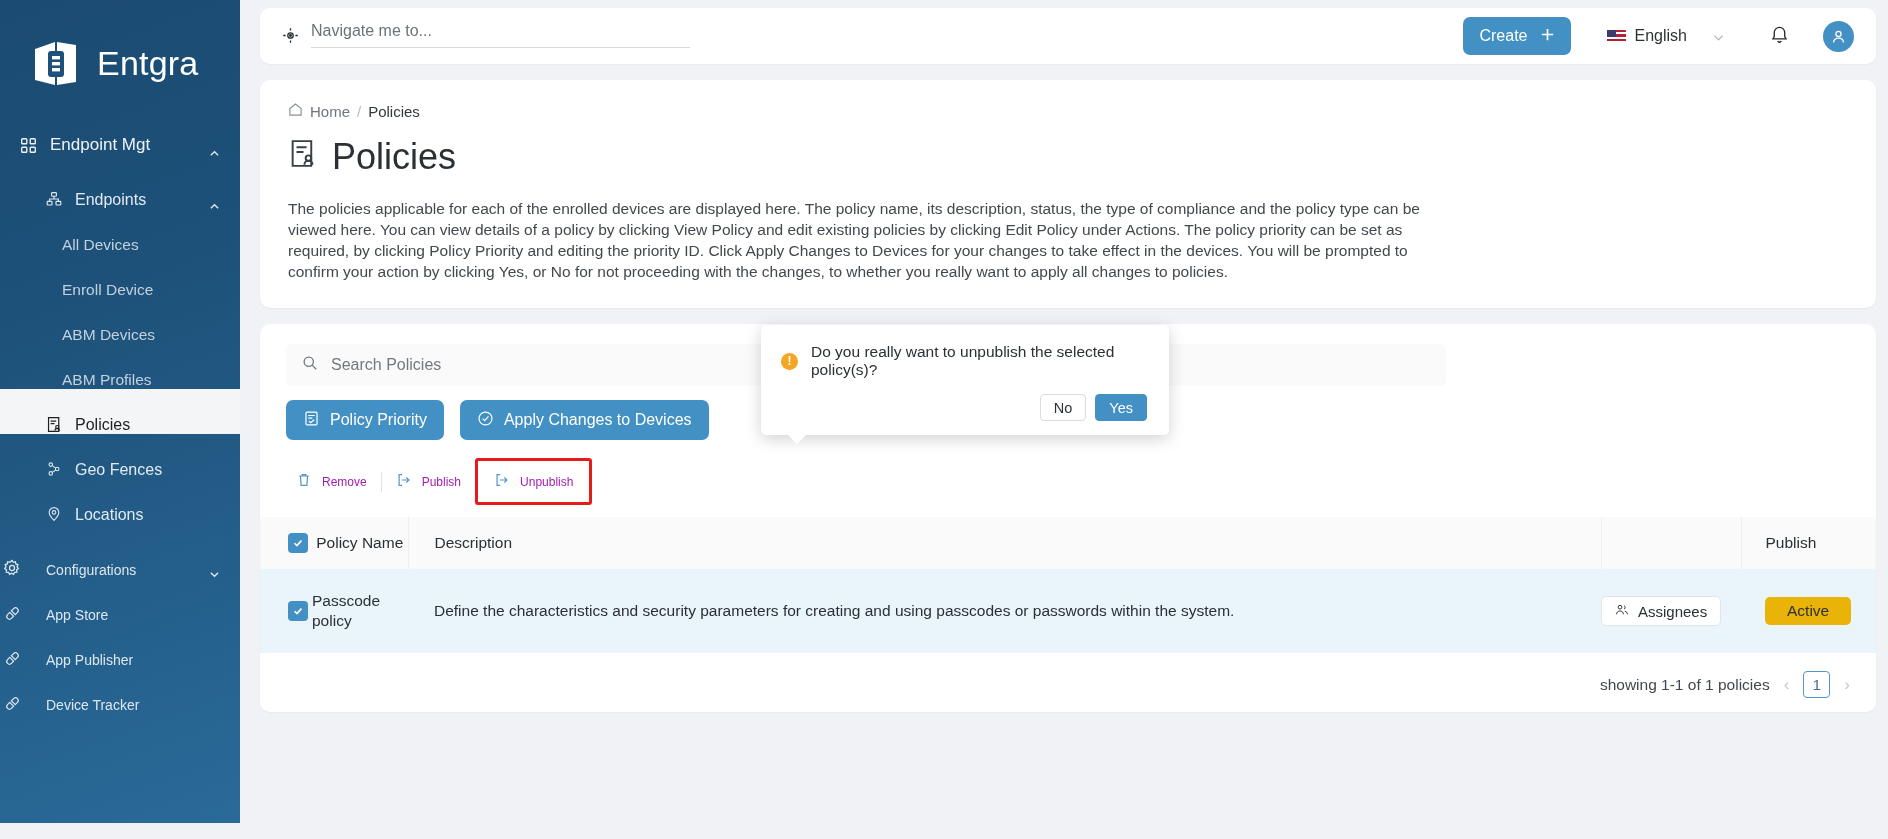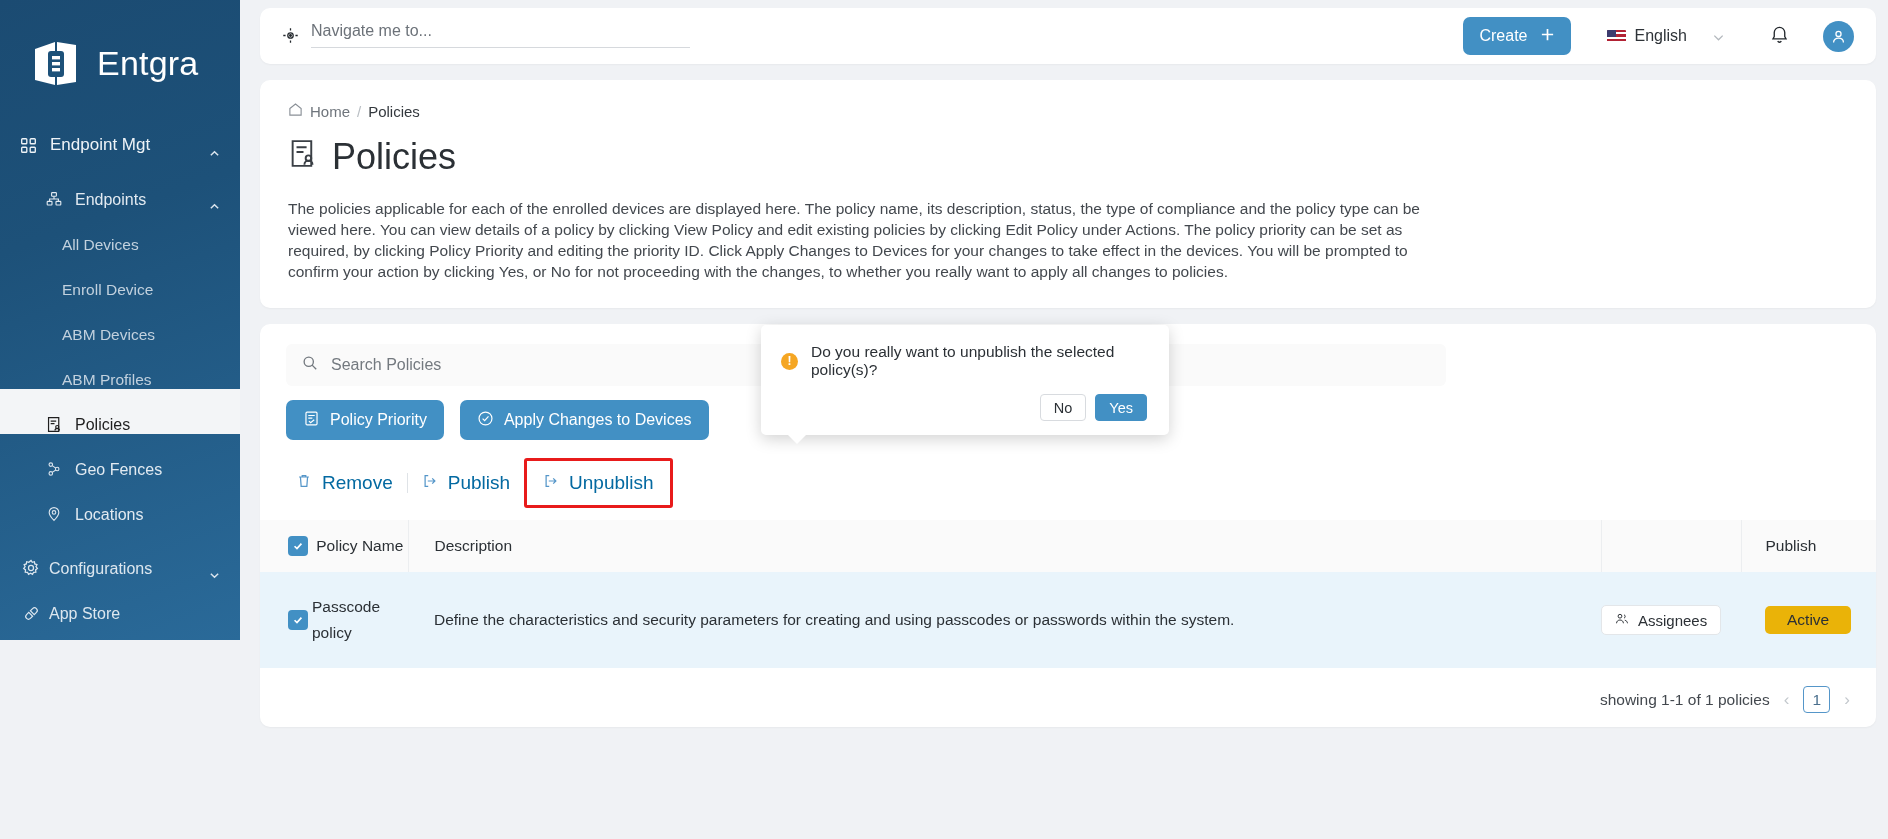--- a/index.html
+++ b/index.html
@@ -6,42 +6,42 @@
   html, body {
     width: 1888px; height: 839px;
     overflow: hidden;
     font-family: "Liberation Sans", sans-serif;
     background: #f0f2f5;
   }
   body { display: flex; }
 
   
   #sidebar {
-    width: 240px; height: 640px; flex: 0 0 240px;
+    width: 240px; height: 823px; flex: 0 0 240px;
     background: linear-gradient(160deg, #1b4b72 0%, #1d5179 35%, #2a6a99 100%);
     position: relative; overflow: hidden;
   }
   .logo-wrap {
     display: flex; align-items: center; gap: 13px;
     padding: 23px 0 0 28px; height: 104px;
   }
   .logo-mark { width: 56px; height: 56px; flex: none; }
   .logo-text { font-size: 34px; color: #fff; letter-spacing: .2px; font-weight: 400; }
 
   .nav { margin-top: 6px; }
   .nav-item {
     display: flex; align-items: flex-end;
     height: 45px; cursor: pointer;
     color: #ccd8e2; font-size: 16px; position: relative;
   }
   .nav-item .ico { width: 20px; height: 20px; flex: none; display: flex; align-items:center; justify-content:center; }
   .nav-l0 { padding-left: 18px; gap: 12px; color: #eef3f7; font-size: 17px; }
   .nav-l1 { padding-left: 44px; gap: 11px; color: #e2eaf1; font-size: 16px; }
   .nav-l2 { padding-left: 62px; color: #c2d1de; font-size: 15.5px; }
-  .nav-sec { padding-left: 21px; gap: 8px; color: #dde7ef; font-size: 16px; }
+  .nav-sec { padding-left: 2px; gap: 24px; color: #dde7ef; font-size: 14px; }
   .nav-item.active {
     background: #f3f5f7; color: #1f1f1f;
   }
   .nav-item.active .ico svg { stroke: #1f1f1f; }
   .chev { position: absolute; right: 20px; width: 11px; height: 11px; }
   .nav-gap { height: 9px; }
 
   
   #main { flex: 1; height: 839px; overflow: hidden; position: relative; }
 
@@ -112,42 +112,42 @@
     height: 40px; padding: 0 17px; font-size: 16px; cursor: pointer;
     display: flex; align-items: center; gap: 10px;
     font-family: "Liberation Sans", sans-serif;
   }
 
   .actionbar {
     display: flex; align-items: center; gap: 0; padding: 18px 26px 0 22px;
   }
   .abtn {
     display: flex; align-items: center; gap: 10px;
-    color: #0369a1; font-size: 19px; cursor: pointer;
+    color: #a21caf; font-size: 12px; cursor: pointer;
     padding: 8px 14px; border-radius: 3px;
   }
   .abtn.highlight { border: 3px solid #e81b1b; padding: 11px 16px; }
   .vsep { width: 1px; height: 20px; background: #dfe3e7; }
 
   table { width: 100%; border-collapse: collapse; margin-top: 12px; }
   thead th {
     background: #fafafa; text-align: left; font-weight: 400;
     font-size: 15.5px; color: #2b3035; padding: 16px 0; vertical-align: middle;
   }
   .th-chk { width: 52px; padding-left: 28px !important; }
   .th-name { width: 96px; text-align: center; }
   .th-desc { padding-left: 26px !important; border-left: 1px solid #eceef0; }
   .th-assign { border-left: 1px solid #eceef0; width: 140px; }
   .th-status { padding-left: 24px !important; border-left: 1px solid #eceef0; width: 135px;}
   tbody td {
     background: #e9f4fb; font-size: 15.5px; color: #2b3035;
     padding: 22px 0; vertical-align: middle;
   }
   td.c-chk { padding-left: 28px; }
-  td.c-name { width: 96px; line-height: 26px; padding-right: 12px; }
+  td.c-name { width: 96px; line-height: 20px; padding-right: 12px; }
   td.c-desc { padding-left: 26px; padding-right: 20px; }
   .chk {
     width: 20px; height: 20px; border-radius: 4px; background: #4290c4;
     display: flex; align-items: center; justify-content: center; cursor: pointer;
   }
   .assign-btn {
     display: inline-flex; align-items: center; gap: 9px;
     border: 1px solid #e3e6e9; background: #fff; border-radius: 5px;
     height: 30px; padding: 0 13px; font-size: 15px; color: #2b3035; cursor: pointer;
     font-family: "Liberation Sans", sans-serif;

